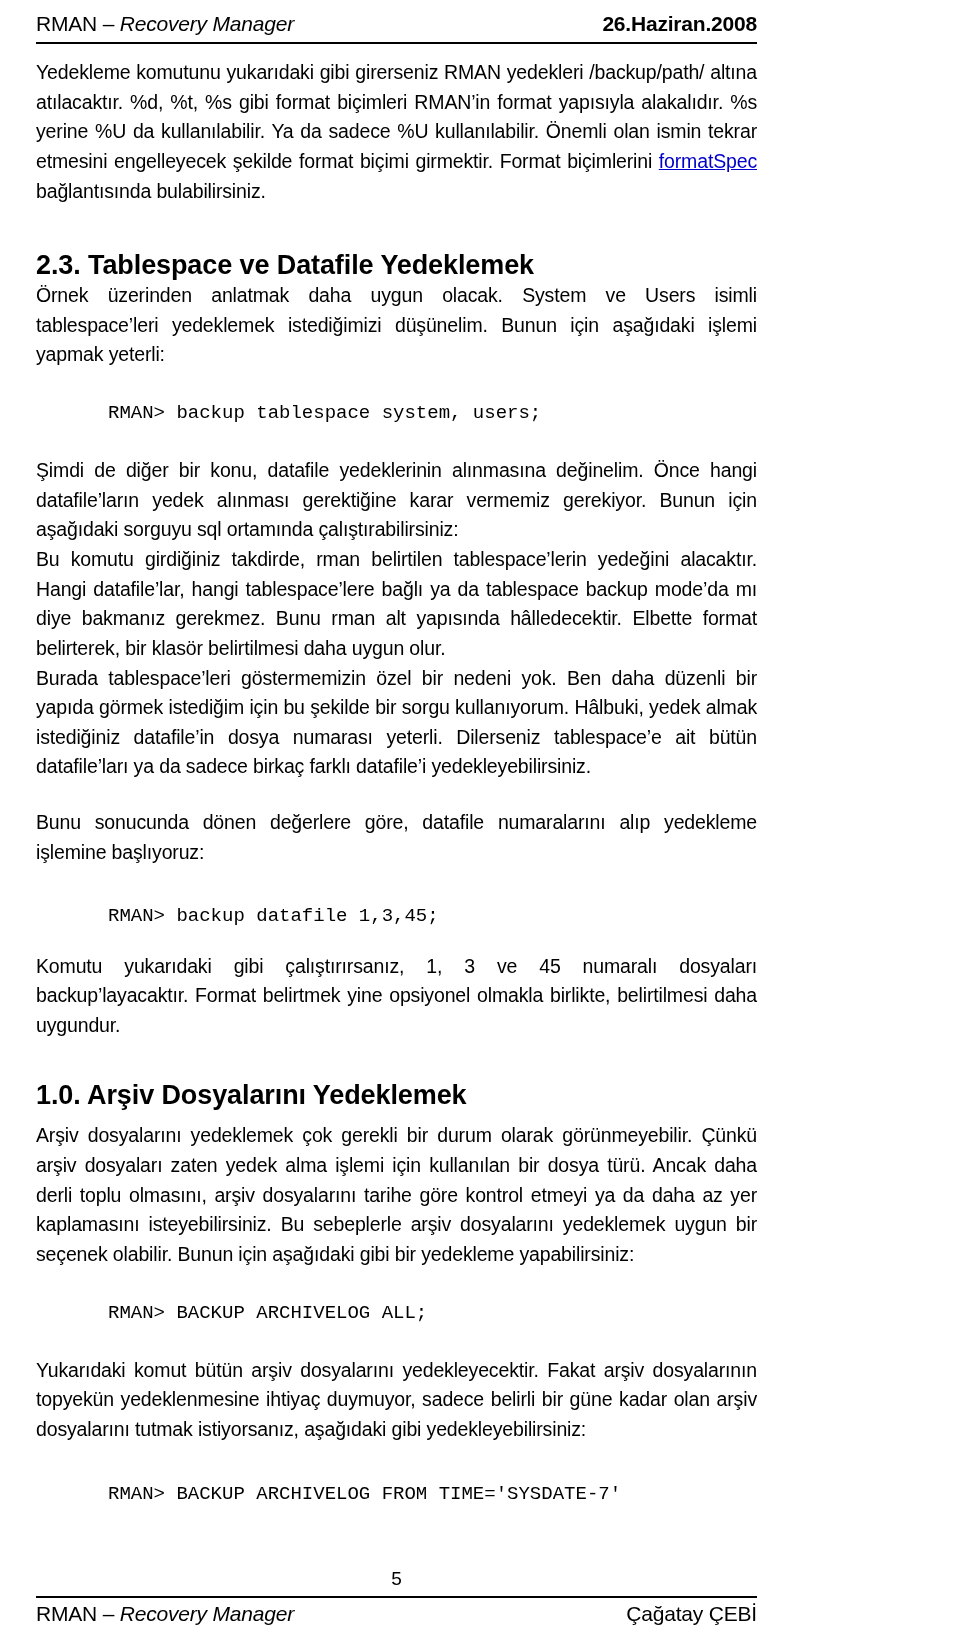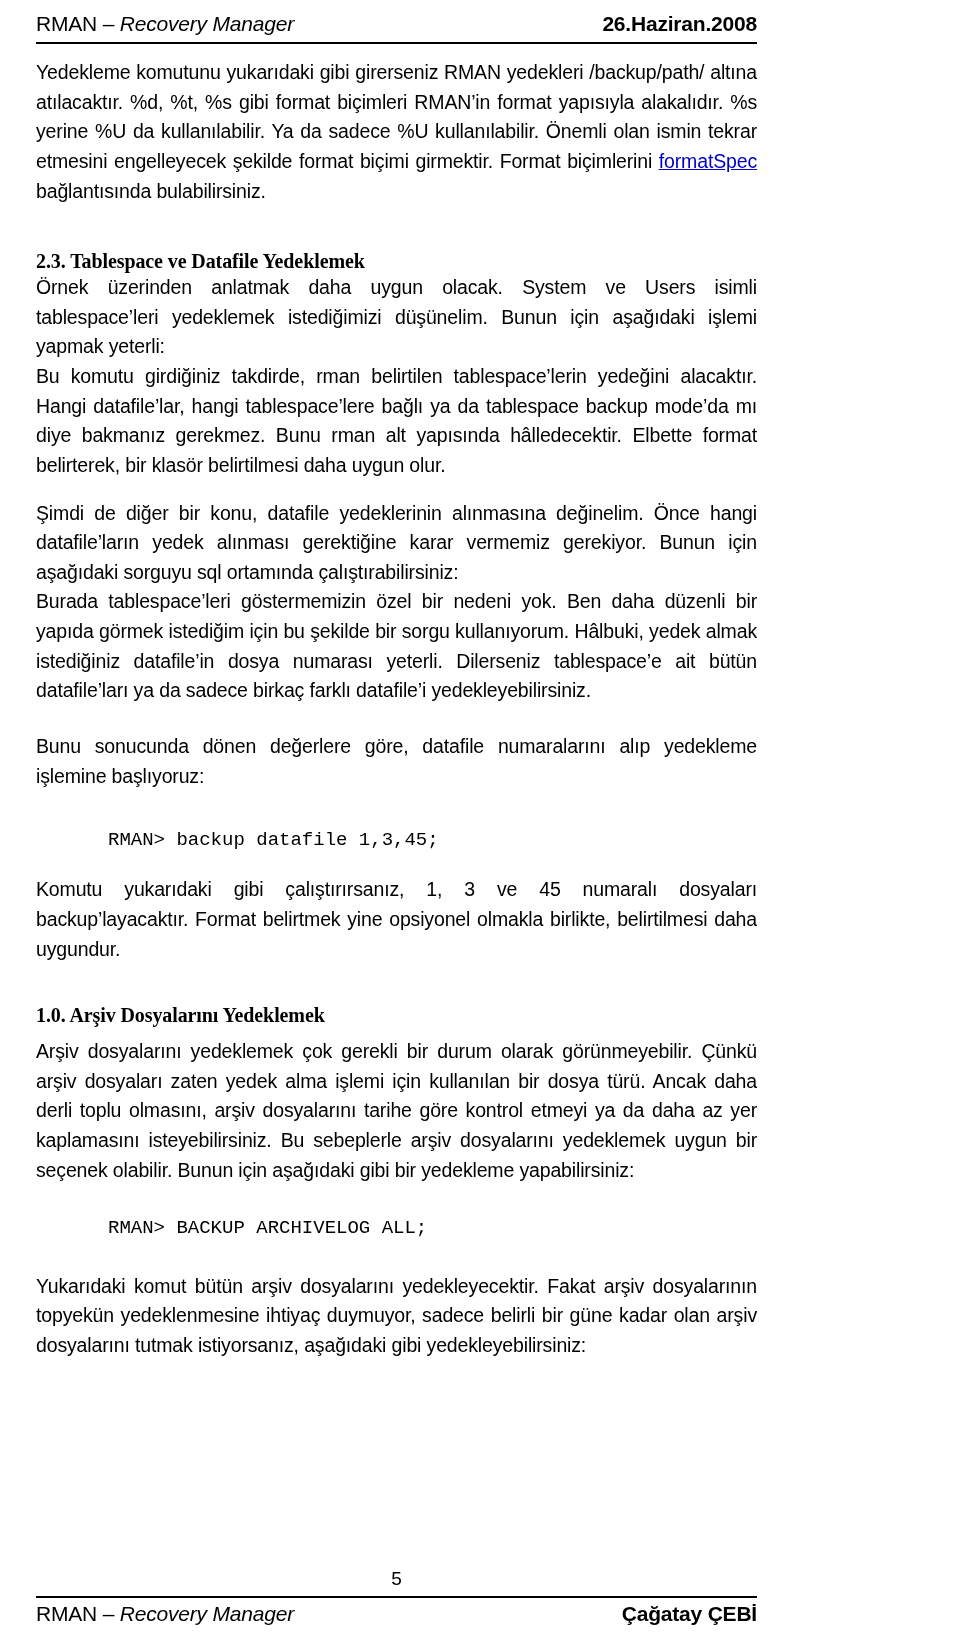--- a/index.html
+++ b/index.html
@@ -59,25 +59,24 @@
   p.gap-md { margin-top: 18px; }
   p.gap-sm { margin-top: 10px; }
 
   .link {
     color: #0000c8;
     text-decoration: underline;
   }
 
   
   h2.section {
-    font-size: 20px;
+    font-size: 27px;
     font-weight: 700;
     margin: 44px 0 0 0;
     letter-spacing: -0.1px;
-    font-family: Liberation Serif, serif;
   }
   h2.section.tight { margin-top: 40px; }
 
   
   pre.code {
     font-family: "Liberation Mono", monospace;
     font-size: 19px;
     line-height: 1.38;
     margin: 0;
     padding: 0;
@@ -113,21 +112,21 @@
   }
   .doc-footer {
     display: flex;
     align-items: baseline;
     justify-content: space-between;
     font-size: 21px;
     letter-spacing: -0.2px;
   }
   .doc-footer .left .plain { font-style: normal; }
   .doc-footer .left .ital { font-style: italic; }
-  .doc-footer .right { font-weight: 700; }
+  .doc-footer .right { font-weight: 400; }
 
   .spacer-body { padding-bottom: 86px; }
 </style>
 </head>
 <body>
 
 <div class="page">
 
   <div class="doc-header">
     <div class="left"><span class="plain">RMAN – </span><span class="ital">Recovery Manager</span></div>
@@ -136,24 +135,27 @@
   <div class="rule"></div>
 
   <div class="spacer-body">
 
     <p class="body"><span>Yedekleme komutunu yukarıdaki gibi girerseniz RMAN yedekleri /backup/path/ altına atılacaktır. %d, %t, %s gibi format biçimleri RMAN’in format yapısıyla alakalıdır. %s yerine %U da kullanılabilir. Ya da sadece %U kullanılabilir. Önemli olan ismin tekrar etmesini engelleyecek şekilde format biçimi girmektir. Format biçimlerini </span><a class="link" href="#">formatSpec</a><span> bağlantısında bulabilirsiniz.</span></p>
 
     <h2 class="section">2.3. Tablespace ve Datafile Yedeklemek</h2>
 
     <p class="body">Örnek üzerinden anlatmak daha uygun olacak. System ve Users isimli tablespace’leri yedeklemek istediğimizi düşünelim. Bunun için aşağıdaki işlemi yapmak yeterli:</p>
 
+    <div class="code-block">
+      <pre class="code">RMAN&gt; backup tablespace system, users;</pre>
+    </div>
+
+    <p class="body gap-md">Şimdi de diğer bir konu, datafile yedeklerinin alınmasına değinelim. Önce hangi datafile’ların yedek alınması gerektiğine karar vermemiz gerekiyor. Bunun için aşağıdaki sorguyu sql ortamında çalıştırabilirsiniz:</p>
 
     <p class="body">Bu komutu girdiğiniz takdirde, rman belirtilen tablespace’lerin yedeğini alacaktır. Hangi datafile’lar, hangi tablespace’lere bağlı ya da tablespace backup mode’da mı diye bakmanız gerekmez. Bunu rman alt yapısında hâlledecektir. Elbette format belirterek, bir klasör belirtilmesi daha uygun olur.</p>
-
-    <p class="body gap-md">Şimdi de diğer bir konu, datafile yedeklerinin alınmasına değinelim. Önce hangi datafile’ların yedek alınması gerektiğine karar vermemiz gerekiyor. Bunun için aşağıdaki sorguyu sql ortamında çalıştırabilirsiniz:</p>
 
 
     <p class="body">Burada tablespace’leri göstermemizin özel bir nedeni yok. Ben daha düzenli bir yapıda görmek istediğim için bu şekilde bir sorgu kullanıyorum. Hâlbuki, yedek almak istediğiniz datafile’in dosya numarası yeterli. Dilerseniz tablespace’e ait bütün datafile’ları ya da sadece birkaç farklı datafile’i yedekleyebilirsiniz.</p>
 
     <p class="body gap-lg">Bunu sonucunda dönen değerlere göre, datafile numaralarını alıp yedekleme işlemine başlıyoruz:</p>
 
     <div class="code-block tight-top tight-bot">
       <pre class="code">RMAN&gt; backup datafile 1,3,45;</pre>
     </div>
 
@@ -162,20 +164,23 @@
     <h2 class="section tight">1.0. Arşiv Dosyalarını Yedeklemek</h2>
 
     <p class="body gap-sm">Arşiv dosyalarını yedeklemek çok gerekli bir durum olarak görünmeyebilir. Çünkü arşiv dosyaları zaten yedek alma işlemi için kullanılan bir dosya türü. Ancak daha derli toplu olmasını, arşiv dosyalarını tarihe göre kontrol etmeyi ya da daha az yer kaplamasını isteyebilirsiniz. Bu sebeplerle arşiv dosyalarını yedeklemek uygun bir seçenek olabilir. Bunun için aşağıdaki gibi bir yedekleme yapabilirsiniz:</p>
 
     <div class="code-block">
       <pre class="code">RMAN&gt; BACKUP ARCHIVELOG ALL;</pre>
     </div>
 
     <p class="body">Yukarıdaki komut bütün arşiv dosyalarını yedekleyecektir. Fakat arşiv dosyalarının topyekün yedeklenmesine ihtiyaç duymuyor, sadece belirli bir güne kadar  olan arşiv dosyalarını tutmak istiyorsanız, aşağıdaki gibi yedekleyebilirsiniz:</p>
 
+    <div class="code-block tight-top">
+      <pre class="code">RMAN&gt; BACKUP ARCHIVELOG FROM TIME='SYSDATE-7'</pre>
+    </div>
 
   </div>
 
   <div class="footer-wrap">
     <div class="page-number">5</div>
     <div class="footer-rule"></div>
     <div class="doc-footer">
       <div class="left"><span class="plain">RMAN – </span><span class="ital">Recovery Manager</span></div>
       <div class="right">Çağatay ÇEBİ</div>
     </div>

